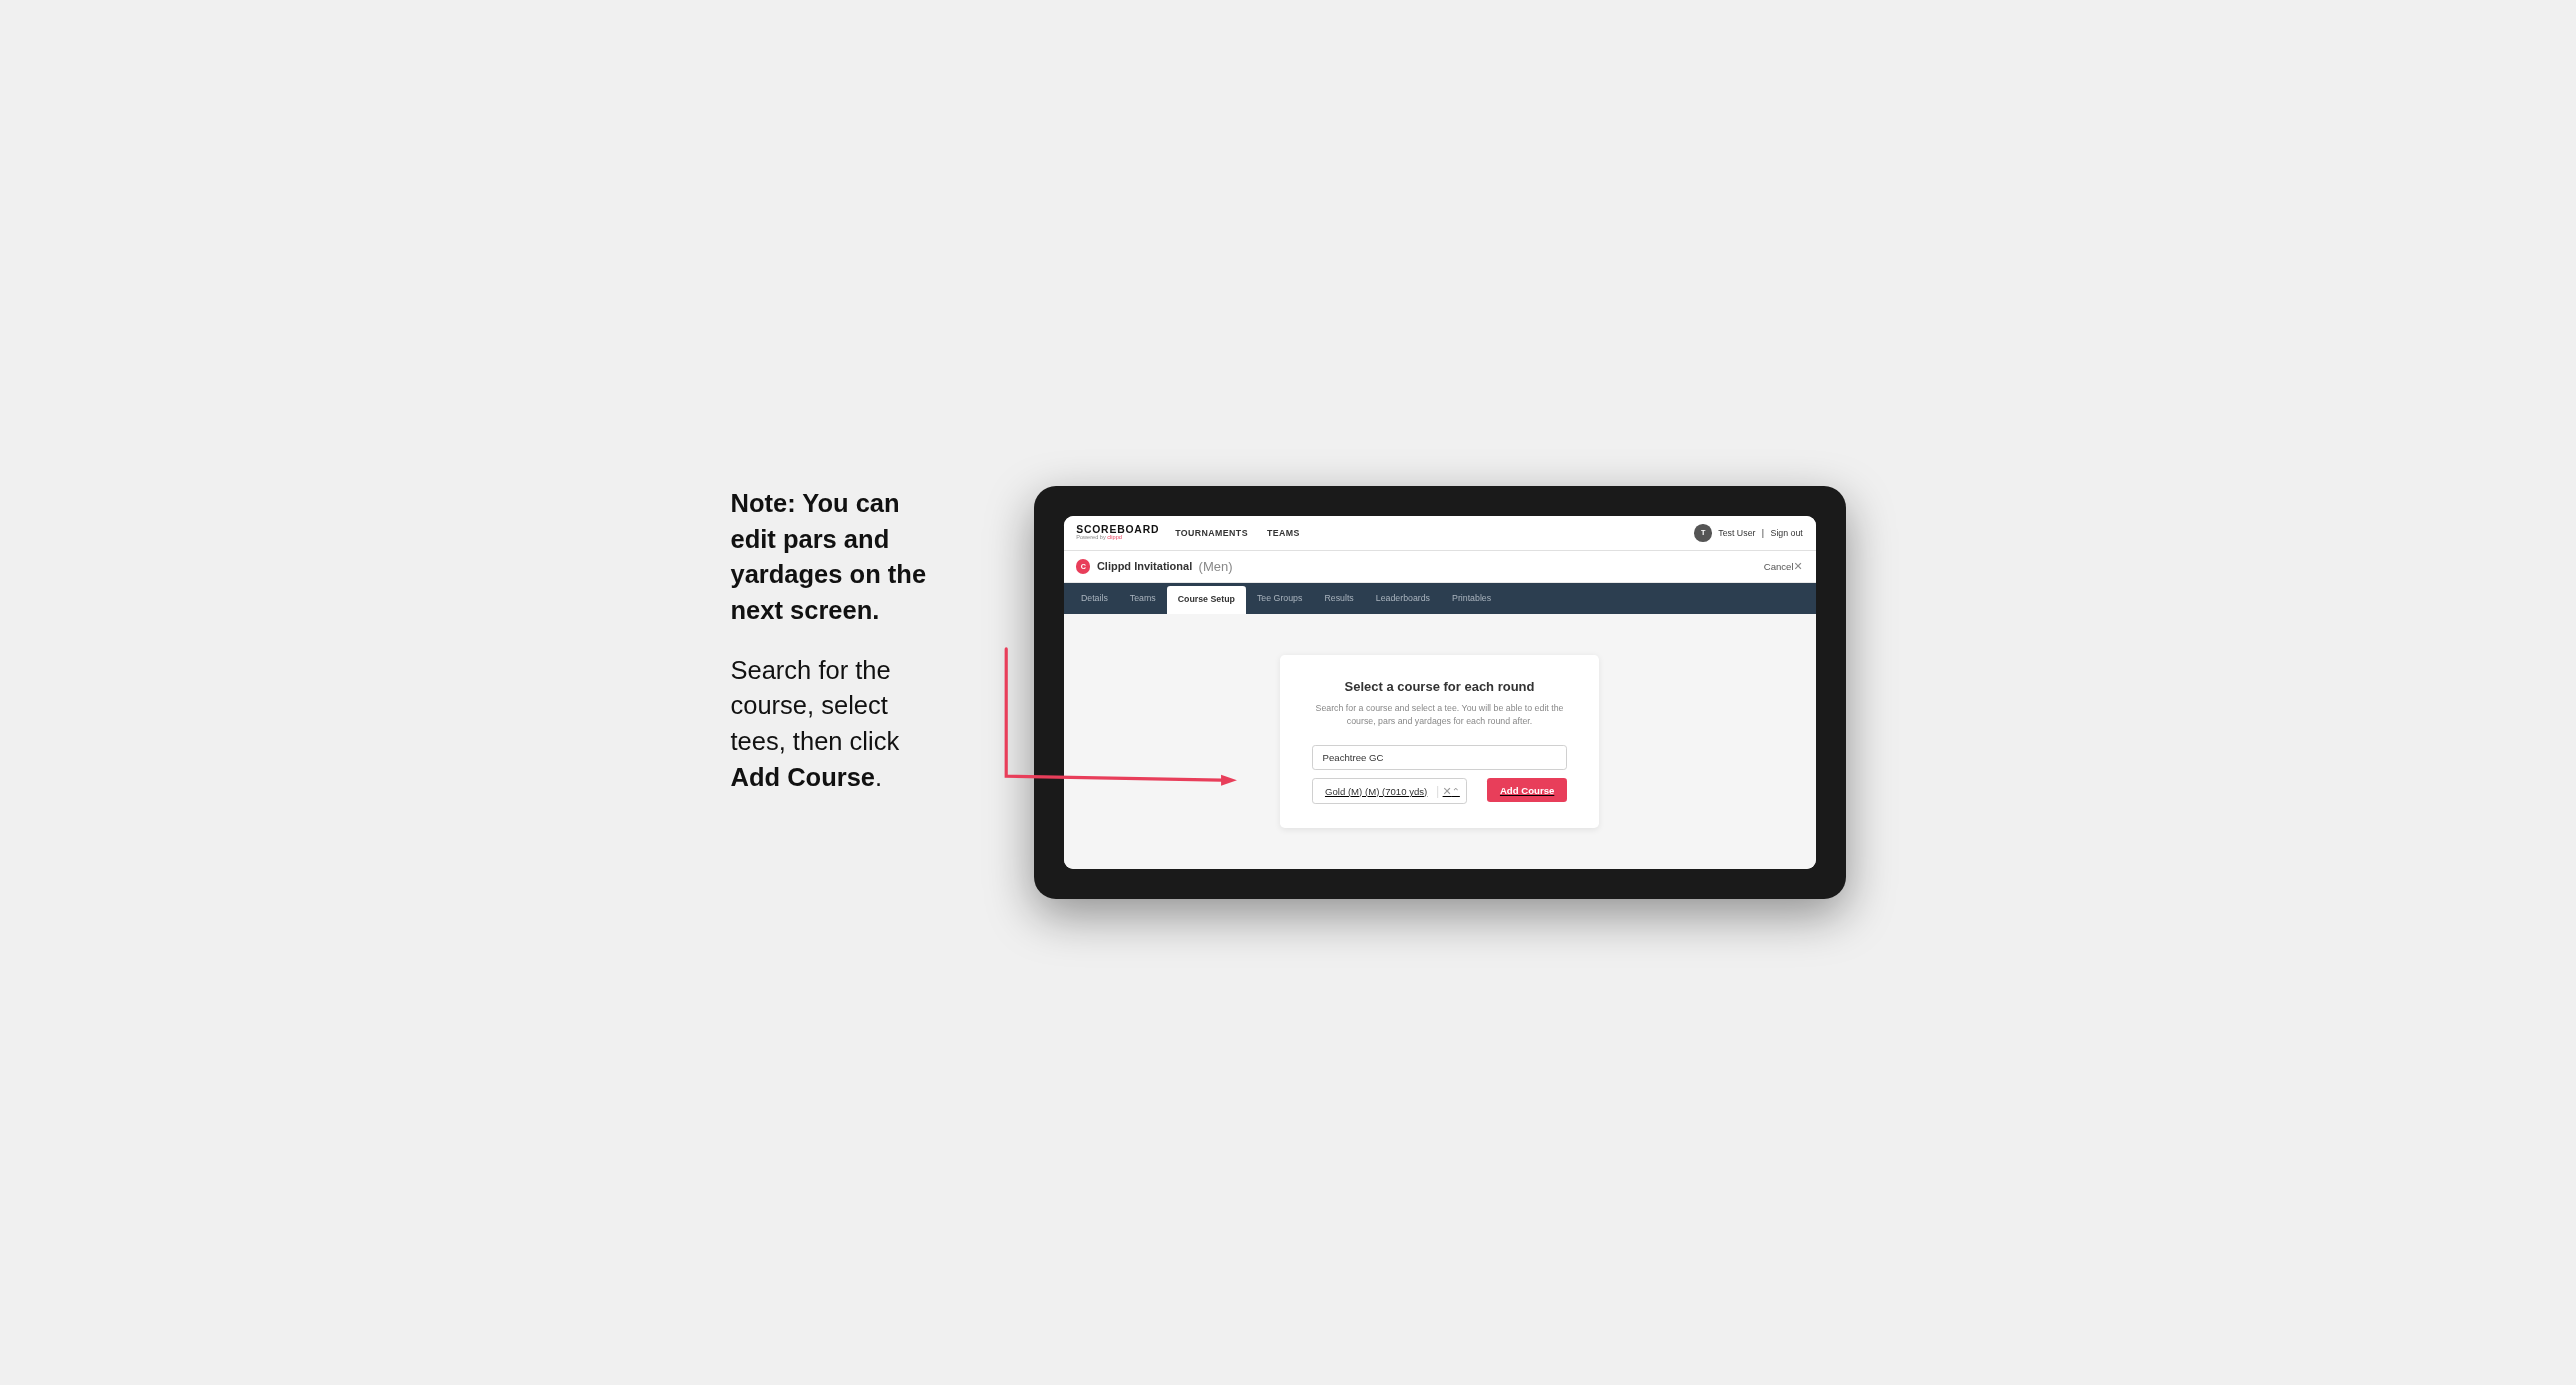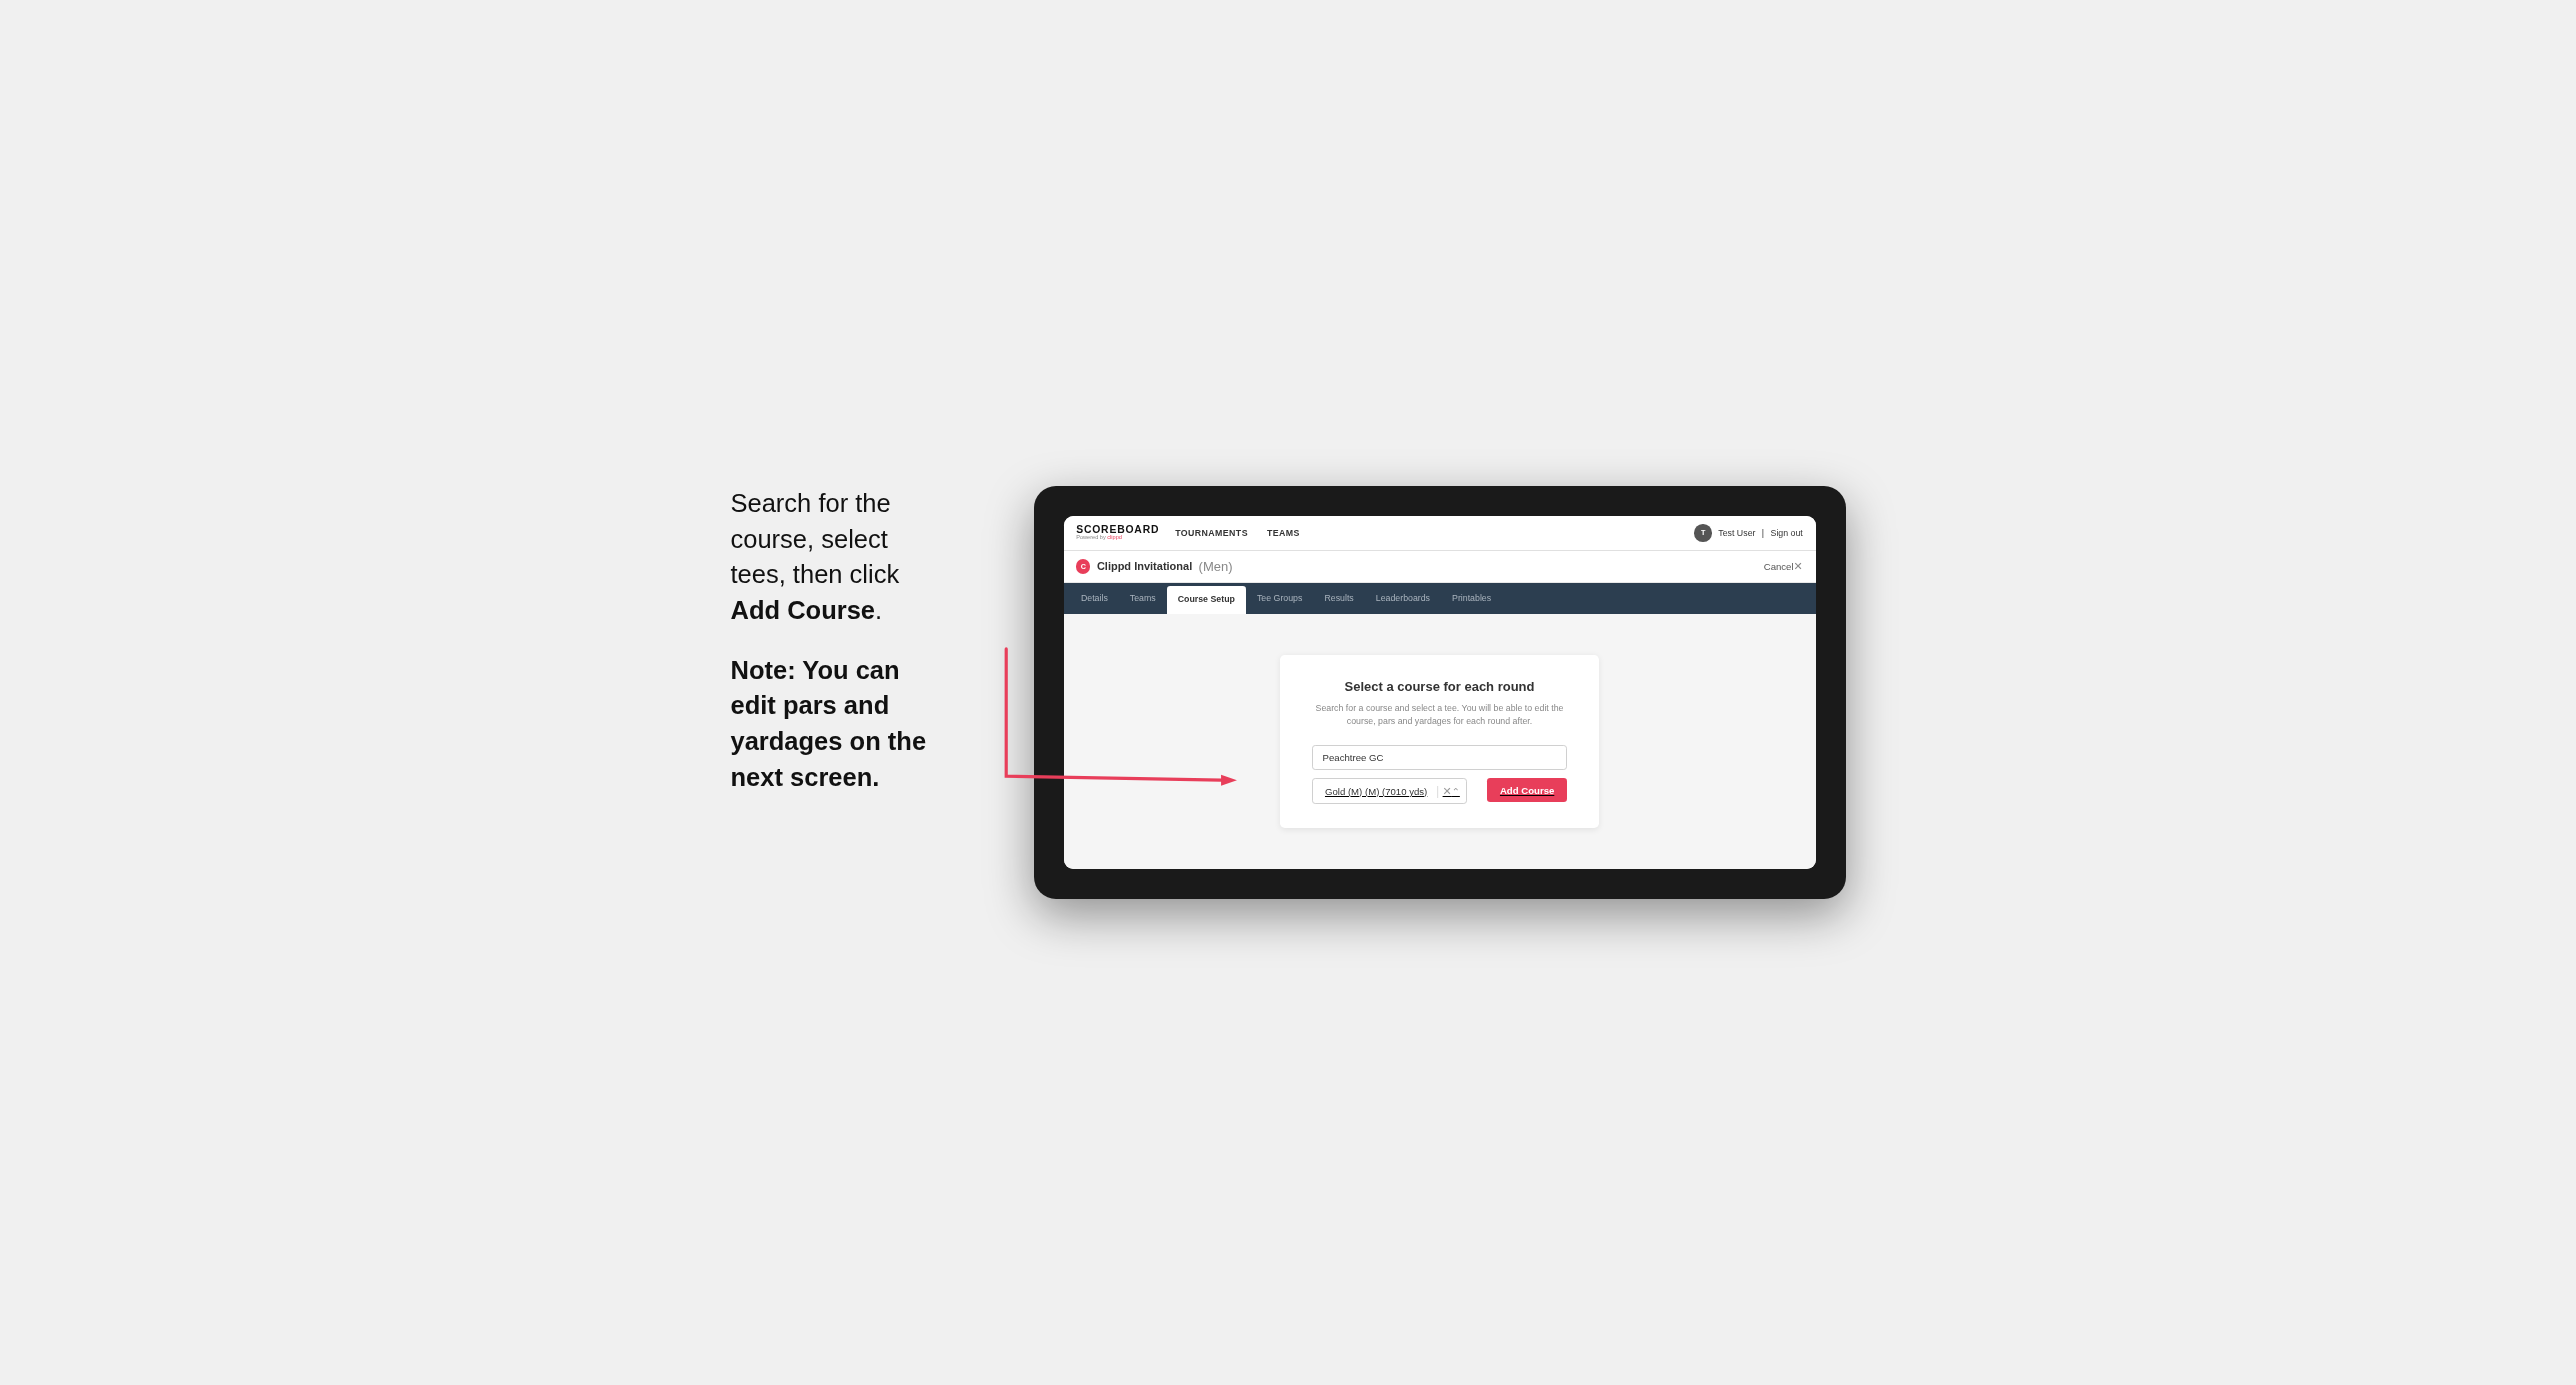--- a/index.html
+++ b/index.html
@@ -321,30 +321,30 @@
     }
 
   </style>
 </head>
 <body>
 
 <div class="page-wrapper">
 
   <div class="annotation-text">
     <p>
+      <span class="bold">Note: You can</span><br>
+      <span class="bold">edit pars and</span><br>
+      <span class="bold">yardages on the</span><br>
+      <span class="bold">next screen.</span>
+    </p>
+    <p>
       <span>Search for the</span><br>
       <span>course, select</span><br>
       <span>tees, then click</span><br>
       <span class="bold">Add Course</span><span>.</span>
-    </p>
-    <p>
-      <span class="bold">Note: You can</span><br>
-      <span class="bold">edit pars and</span><br>
-      <span class="bold">yardages on the</span><br>
-      <span class="bold">next screen.</span>
     </p>
   </div>
 
   <div class="tablet-wrapper">
 
     <svg style="position:absolute;top:147px;left:-44px;width:295px;height:183px;pointer-events:none;z-index:10;" viewBox="0 0 370 230" fill="none" xmlns="http://www.w3.org/2000/svg">
       <path d="M 20 20 L 20 180 L 290 185" stroke="#e83e5a" stroke-width="4" fill="none" stroke-linecap="round"></path>
       <polygon points="290,178 310,185 290,192" fill="#e83e5a"></polygon>
     </svg>
 

